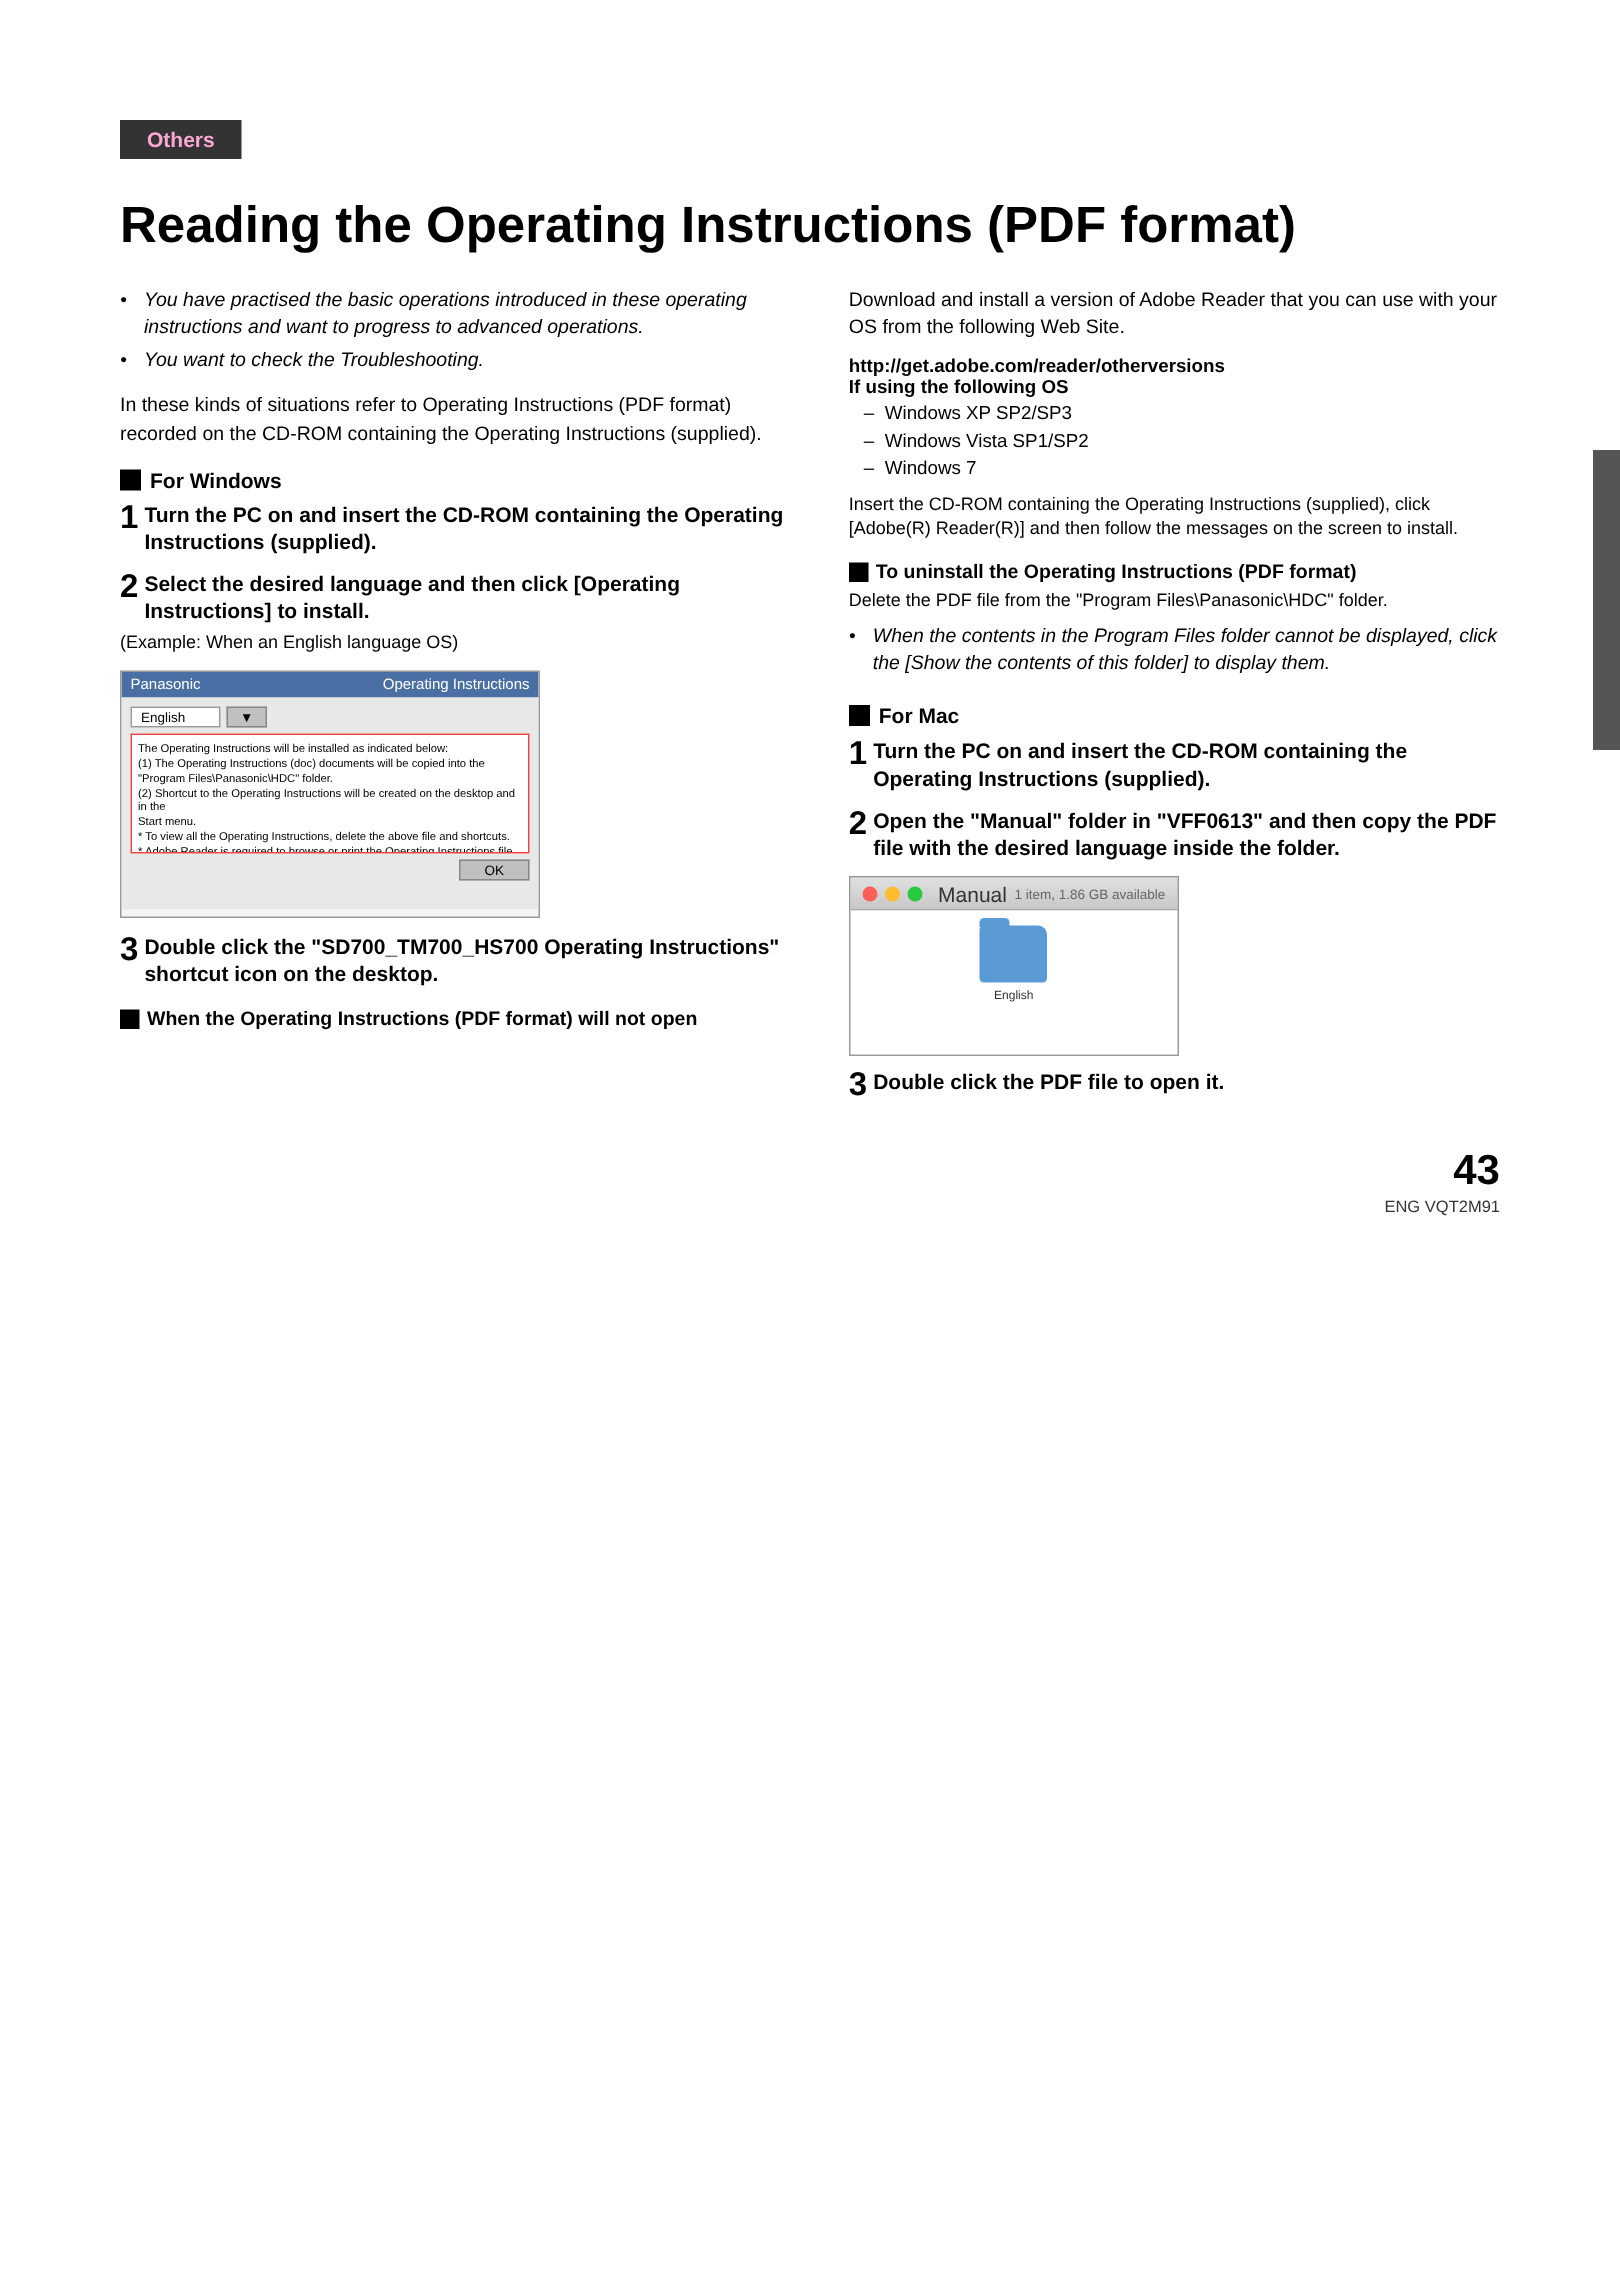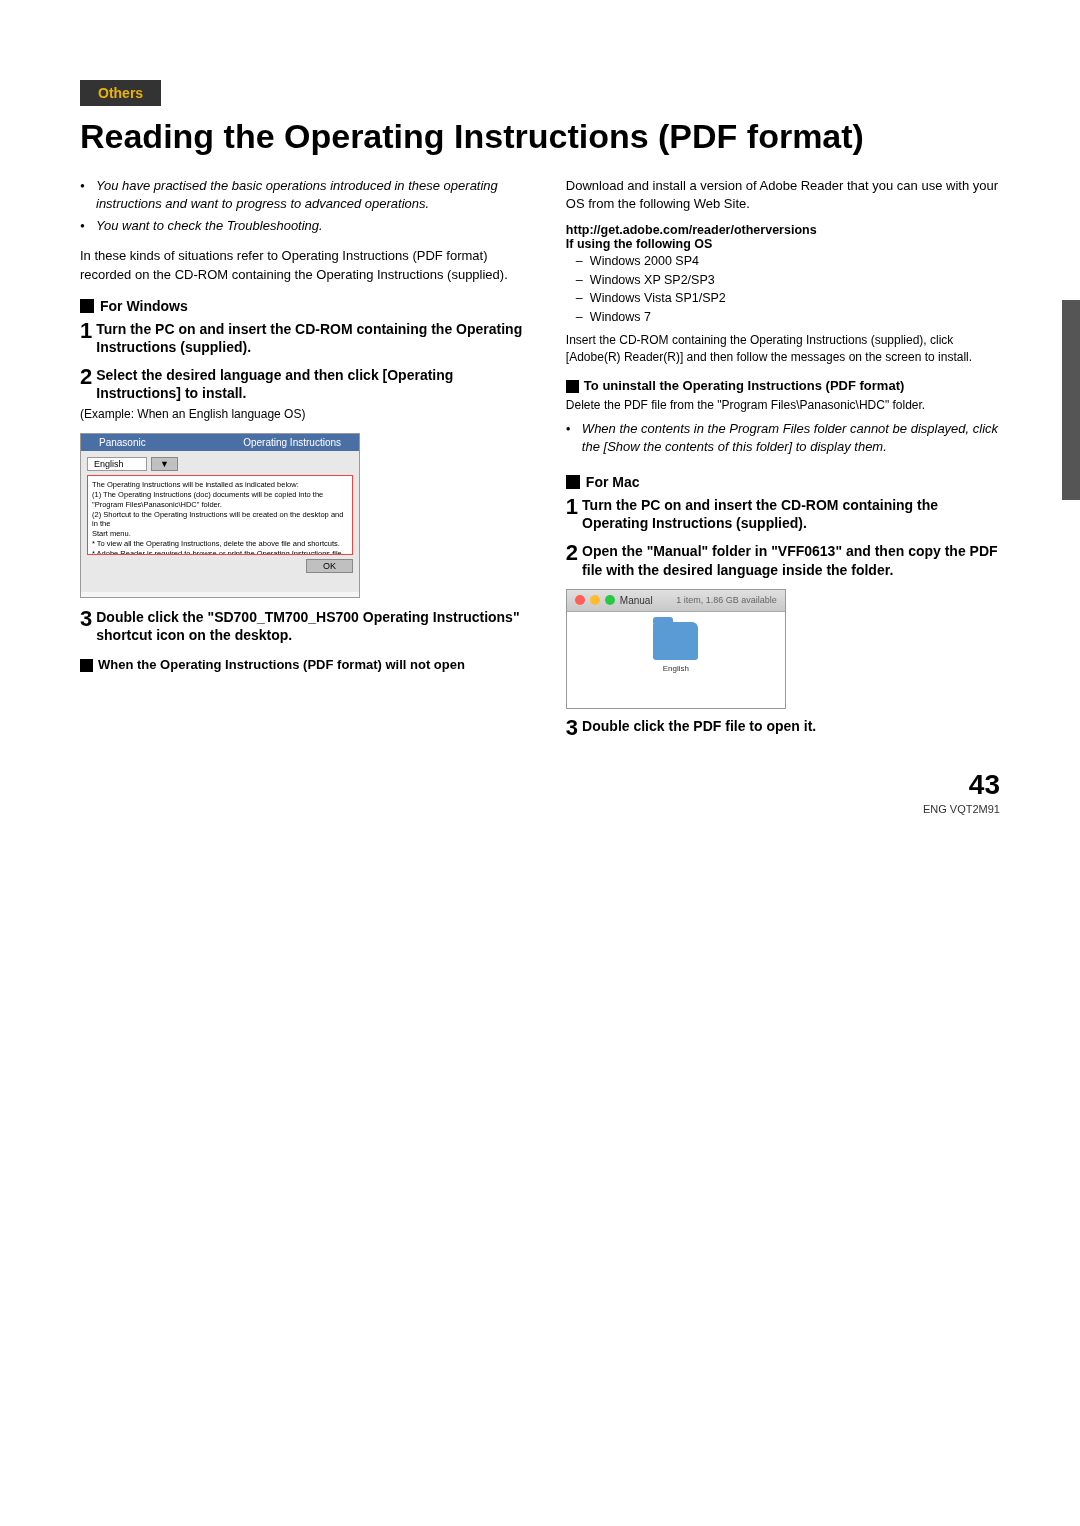--- a/index.html
+++ b/index.html
@@ -13,26 +13,26 @@
       position: relative;
     }
     .page {
       width: 1080px;
       min-height: 1526px;
       padding: 80px 80px 60px 80px;
       position: relative;
     }
     .others-badge {
       background: #333;
-      color: #eab308;
+      color: #f9a8d4;
       font-size: 14px;
       font-weight: bold;
       padding: 5px 18px;
       display: inline-block;
-      margin-bottom: 10px;
+      margin-bottom: 24px;
     }
     .main-title {
       font-size: 34px;
       font-weight: bold;
       color: #000;
       line-height: 1.2;
       margin-bottom: 20px;
     }
     .two-col {
       display: flex;
@@ -113,21 +113,21 @@
       padding: 0;
       width: 280px;
       height: 165px;
       position: relative;
       overflow: hidden;
     }
     .screenshot-titlebar {
       background: #4a6fa5;
       color: #fff;
       font-size: 10px;
-      padding: 3px 18px;
+      padding: 3px 6px;
       display: flex;
       justify-content: space-between;
     }
     .screenshot-body {
       background: #e8e8e8;
       padding: 6px;
       height: calc(100% - 22px);
       position: relative;
     }
     .screenshot-lang-row {
@@ -191,23 +191,23 @@
     }
     .mac-dot {
       width: 10px;
       height: 10px;
       border-radius: 50%;
     }
     .mac-dot.red { background: #ff5f57; }
     .mac-dot.yellow { background: #febc2e; }
     .mac-dot.green { background: #28c840; }
     .mac-title-text {
-      font-size: 10px;
+      font-size: 14px;
       flex: 1;
-      text-align: left;
+      text-align: right;
       color: #333;
     }
     .mac-body {
       background: #fff;
       height: calc(100% - 22px);
       display: flex;
       flex-direction: column;
       align-items: center;
       padding: 10px;
     }
@@ -376,21 +376,20 @@
       </div>
     </div>
 
     <div class="col-right">
 
       <p class="intro-text">Download and install a version of Adobe Reader that you can use with your OS from the following Web Site.</p>
       <p class="url-text">http://get.adobe.com/reader/otherversions</p>
 
       <p class="if-os-header">If using the following OS</p>
       <ul class="sub-bullet">
-        <li>Windows 2000 SP4</li>
         <li>Windows XP SP2/SP3</li>
         <li>Windows Vista SP1/SP2</li>
         <li>Windows 7</li>
       </ul>
       <p class="small-note" style="margin-top:6px;">Insert the CD-ROM containing the Operating Instructions (supplied), click [Adobe(R) Reader(R)] and then follow the messages on the screen to install.</p>
 
       <div class="bold-sub-header">
         <span class="sq"></span>
         <span>To uninstall the Operating Instructions (PDF format)</span>
       </div>

